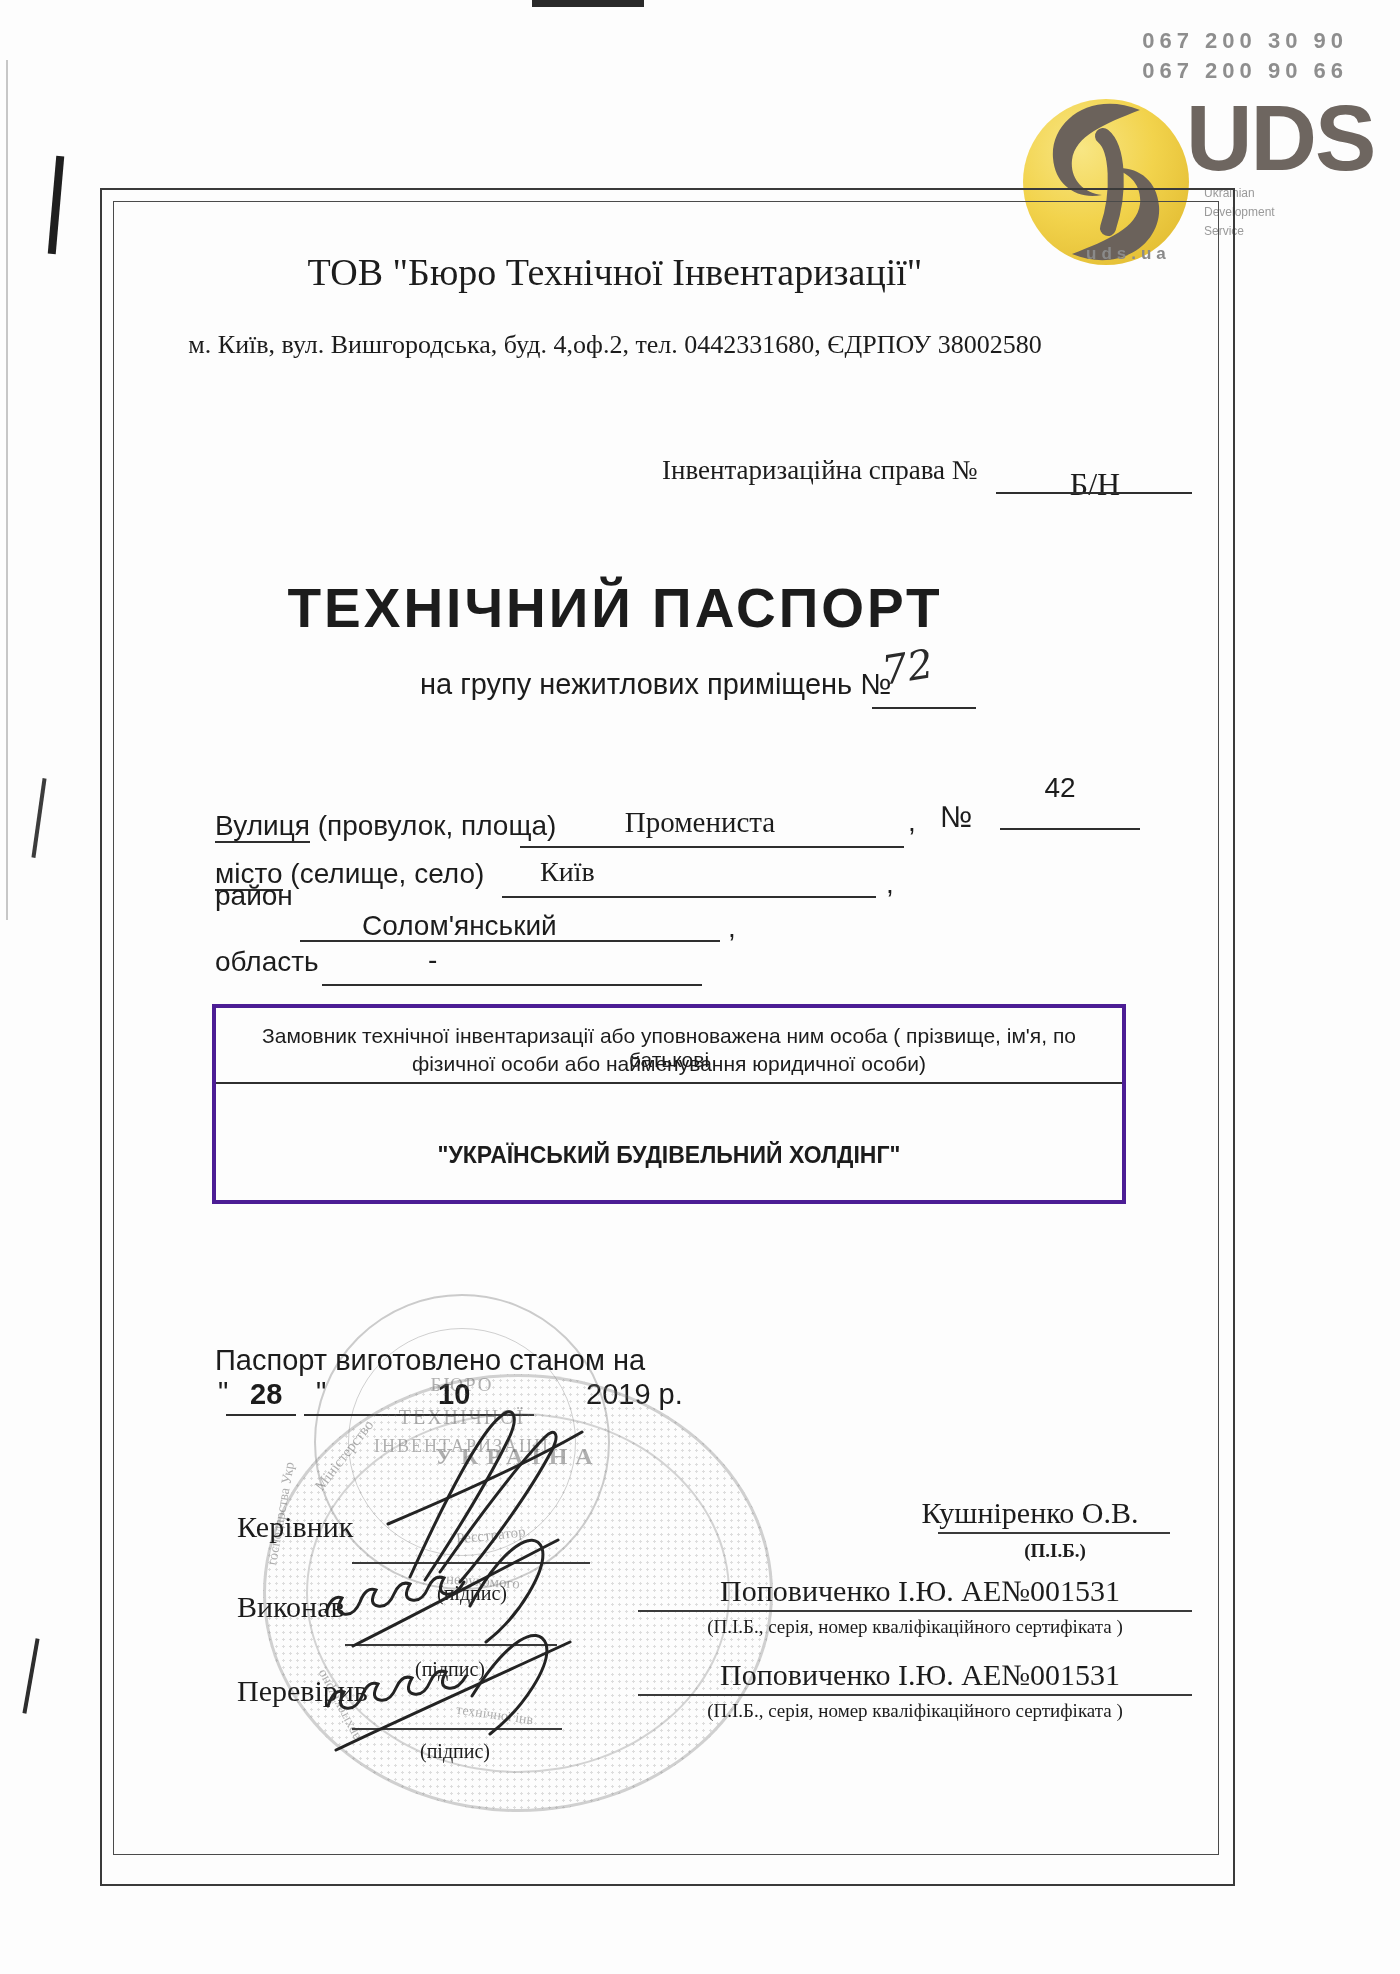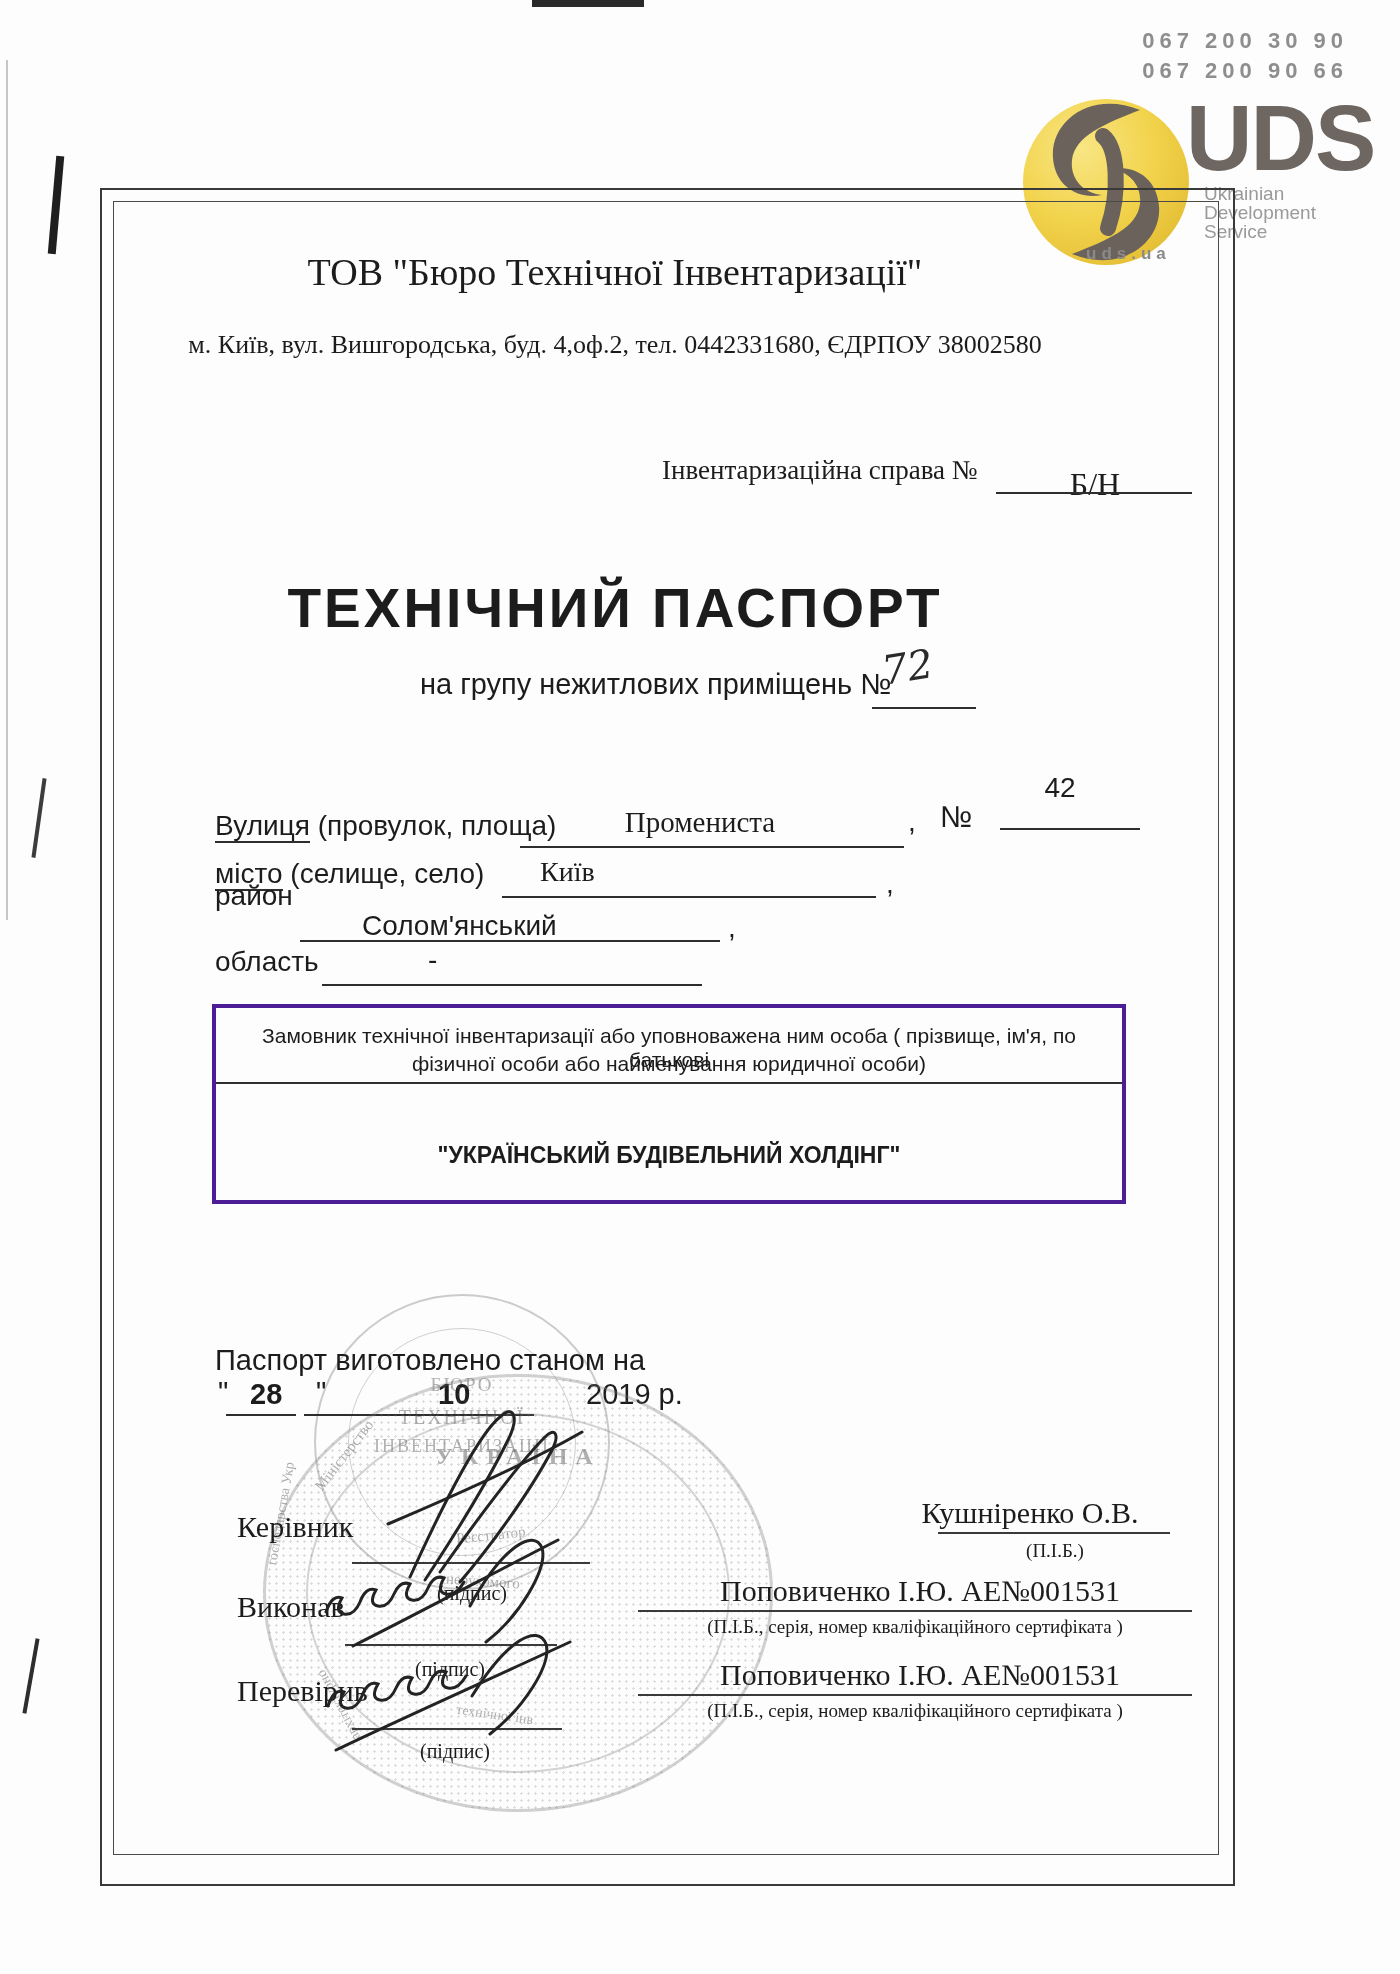--- a/index.html
+++ b/index.html
@@ -8,21 +8,21 @@
   .abs{position:absolute;}
   .serif{font-family:"Liberation Serif",serif;}
   .ctr{text-align:center;}
   .ul{position:absolute;background:#2e2e2e;height:2px;}
   .thinul{position:absolute;background:#3a3a3a;height:2px;}
   
   .phones{position:absolute;right:52px;top:26px;text-align:left;color:#8e8e8e;
           font-weight:bold;font-size:22px;letter-spacing:5px;line-height:30px;}
   .uds-word{position:absolute;left:1186px;top:92px;font-size:92px;font-weight:bold;
             color:#6e6660;letter-spacing:-2px;line-height:92px;}
-  .uds-sub{position:absolute;left:1204px;top:184px;font-size:19px;color:#9a9a9a;line-height:19px;}
+  .uds-sub{position:absolute;left:1204px;top:184px;font-size:12px;color:#9a9a9a;line-height:19px;}
   .uds-site{position:absolute;left:1086px;top:244px;font-size:17px;font-weight:bold;
             color:#8a8a8a;letter-spacing:5px;}
   
   .frame-outer{position:absolute;left:100px;top:188px;width:1131px;height:1694px;
                border:2.5px solid #3a3a3a;}
   .frame-inner{position:absolute;left:113px;top:201px;width:1104px;height:1652px;
                border:1.5px solid #4a4a4a;}
   
   .cust-box{position:absolute;left:212px;top:1004px;width:906px;height:192px;border:4px solid #4c1d95;}
   .cust-div{position:absolute;left:0;top:74px;width:100%;height:2px;background:#2f2f2f;}
@@ -160,21 +160,21 @@
     <div class="oval-frag" style="left:190px;top:150px;font-size:15px;transform:rotate(-6deg);">Реєстратор</div>
     <div class="oval-frag" style="left:180px;top:196px;font-size:15px;transform:rotate(4deg);">нерухомого</div>
     <div class="oval-frag" style="left:190px;top:330px;font-size:14px;transform:rotate(8deg);">технічної інв</div>
   </div>
 
   <div class="abs serif" style="left:237px;top:1510px;font-size:30px;">Керівник</div>
   <div class="thinul" style="left:352px;top:1562px;width:238px;"></div>
   <div class="abs serif ctr" style="left:392px;top:1582px;width:160px;font-size:20px;">(підпис)</div>
   <div class="abs serif ctr" style="left:880px;top:1496px;width:300px;font-size:30px;">Кушніренко О.В.</div>
   <div class="thinul" style="left:938px;top:1532px;width:232px;"></div>
-  <div class="abs serif ctr" style="left:940px;top:1540px;width:230px;font-size:19px;">(П.І.Б.)</div>
+  <div class="abs serif ctr" style="left:940px;top:1540px;width:230px;font-size:19px;font-weight:bold;">(П.І.Б.)</div>
 
   <div class="abs serif" style="left:237px;top:1590px;font-size:30px;">Виконав</div>
   <div class="thinul" style="left:345px;top:1644px;width:212px;"></div>
   <div class="abs serif ctr" style="left:370px;top:1658px;width:160px;font-size:20px;">(підпис)</div>
   <div class="abs serif ctr" style="left:660px;top:1574px;width:520px;font-size:30px;">Поповиченко І.Ю.   АЕ№001531</div>
   <div class="thinul" style="left:638px;top:1610px;width:554px;"></div>
   <div class="abs serif ctr" style="left:650px;top:1616px;width:530px;font-size:19px;">(П.І.Б., серія, номер кваліфікаційного сертифіката )</div>
 
   <div class="abs serif" style="left:237px;top:1674px;font-size:30px;">Перевірив</div>
   <div class="thinul" style="left:352px;top:1728px;width:210px;"></div>

